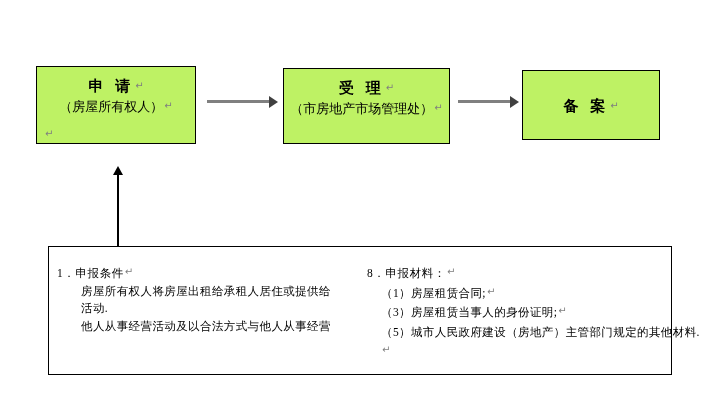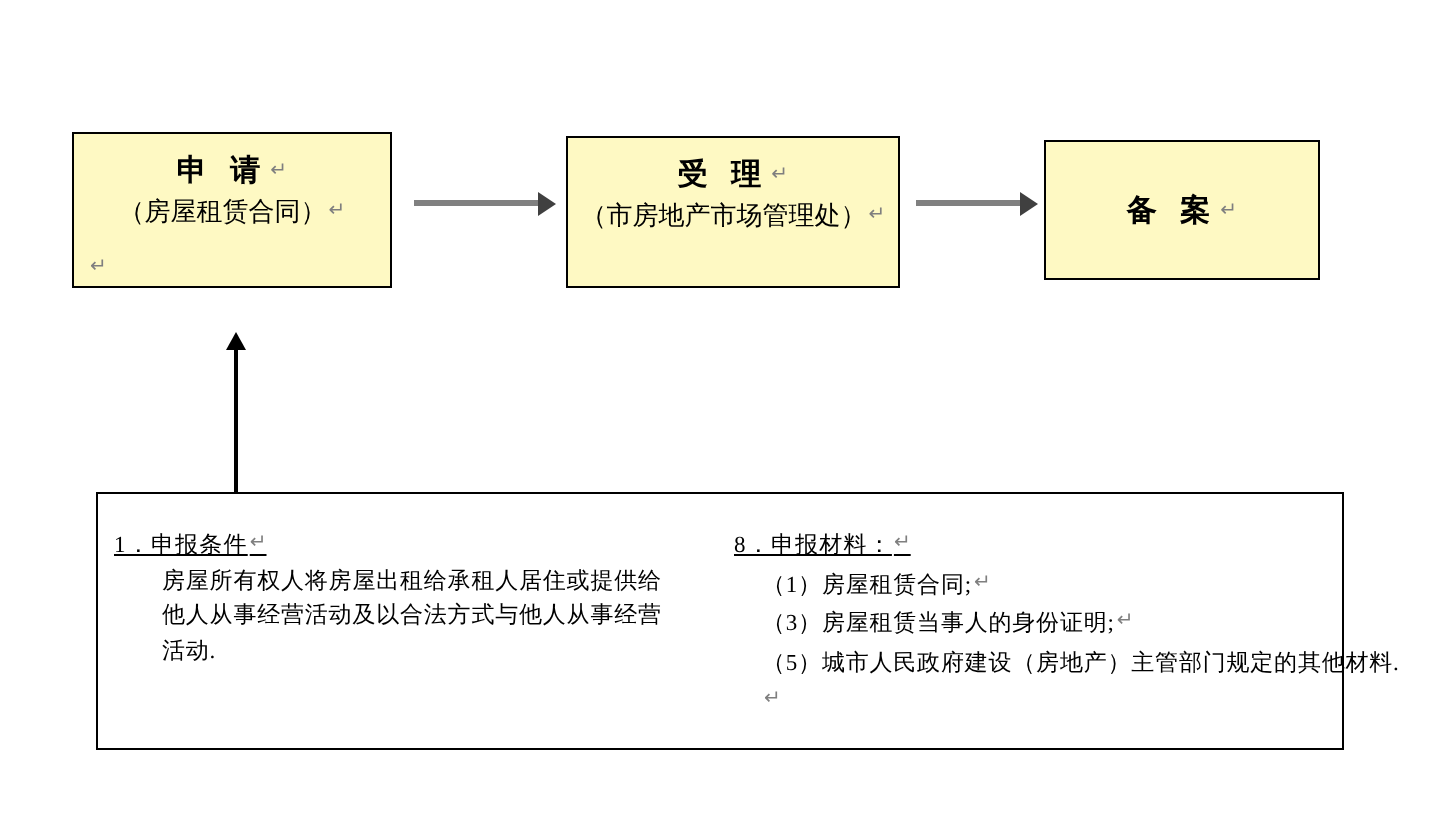--- a/index.html
+++ b/index.html
@@ -14,21 +14,21 @@
     background: #ffffff;
     font-family: "Liberation Serif", "DejaVu Serif", serif;
     overflow: hidden;
   }
 
   
   .proc-box {
     position: absolute;
     box-sizing: border-box;
     border: 1.3px solid #000000;
-    background: #fef9c3;
+    background: #bef264;
   }
   .box-inner {
     position: absolute;
     left: 0;
     right: 0;
     top: 0;
     text-align: center;
   }
   .box-title {
     font-weight: bold;
@@ -83,21 +83,20 @@
     position: absolute;
     top: 16px;
     font-size: 11.5px;
     line-height: 17.5px;
   }
   #req-col-left  { left: 8px;  width: 310px; }
   #req-col-right { left: 318px; width: 300px; }
   .req-head {
     white-space: nowrap;
     letter-spacing: 0.6px;
-    text-decoration: underline;
   }
   .req-body {
     padding-left: 24px;
     letter-spacing: 0.4px;
   }
   .req-line {
     white-space: nowrap;
     letter-spacing: 0.4px;
   }
   .req-item {
@@ -162,21 +161,21 @@
   }
 </style>
 </head>
 <body>
 
 <div id="canvas">
 
   <div class="proc-box" id="box-apply">
     <div class="box-inner">
       <div class="box-title"><span>申 请</span><span class="cr">↵</span></div>
-      <div class="box-sub"><span>（房屋租赁合同）</span><span class="cr">↵</span></div>
+      <div class="box-sub"><span>（房屋所有权人）</span><span class="cr">↵</span></div>
     </div>
     <span class="cr-loose" style="left:8px; bottom:4px;">↵</span>
   </div>
 
   <div class="proc-box" id="box-record">
     <div class="box-inner">
       <div class="box-title"><span>备 案</span><span class="cr">↵</span></div>
     </div>
   </div>
 
@@ -201,22 +200,22 @@
     <div class="head-v"></div>
     <div class="shaft-v"></div>
   </div>
 
   <div id="box-requirements">
 
     <div class="req-col" id="req-col-left">
       <div class="req-head"><span>1．申报条件</span><span class="cr">↵</span></div>
       <div class="req-body">
         <div class="req-line">房屋所有权人将房屋出租给承租人居住或提供给</div>
+        <div class="req-line">活动.</div>
         <div class="req-line">他人从事经营活动及以合法方式与他人从事经营</div>
-        <div class="req-line">活动.</div>
       </div>
     </div>
 
     <div class="req-col" id="req-col-right">
       <div class="req-head"><span>8．申报材料：</span><span class="cr">↵</span></div>
       <div class="req-item"><span>（1）房屋租赁合同;</span><span class="cr">↵</span></div>
       <div class="req-item"><span>（3）房屋租赁当事人的身份证明;</span><span class="cr">↵</span></div>
       <div class="req-item"><span>（5）城市人民政府建设（房地产）主管部门规定的其他材料.</span><span class="cr"></span></div>
       <div class="req-item"><span class="cr">↵</span></div>
     </div>

